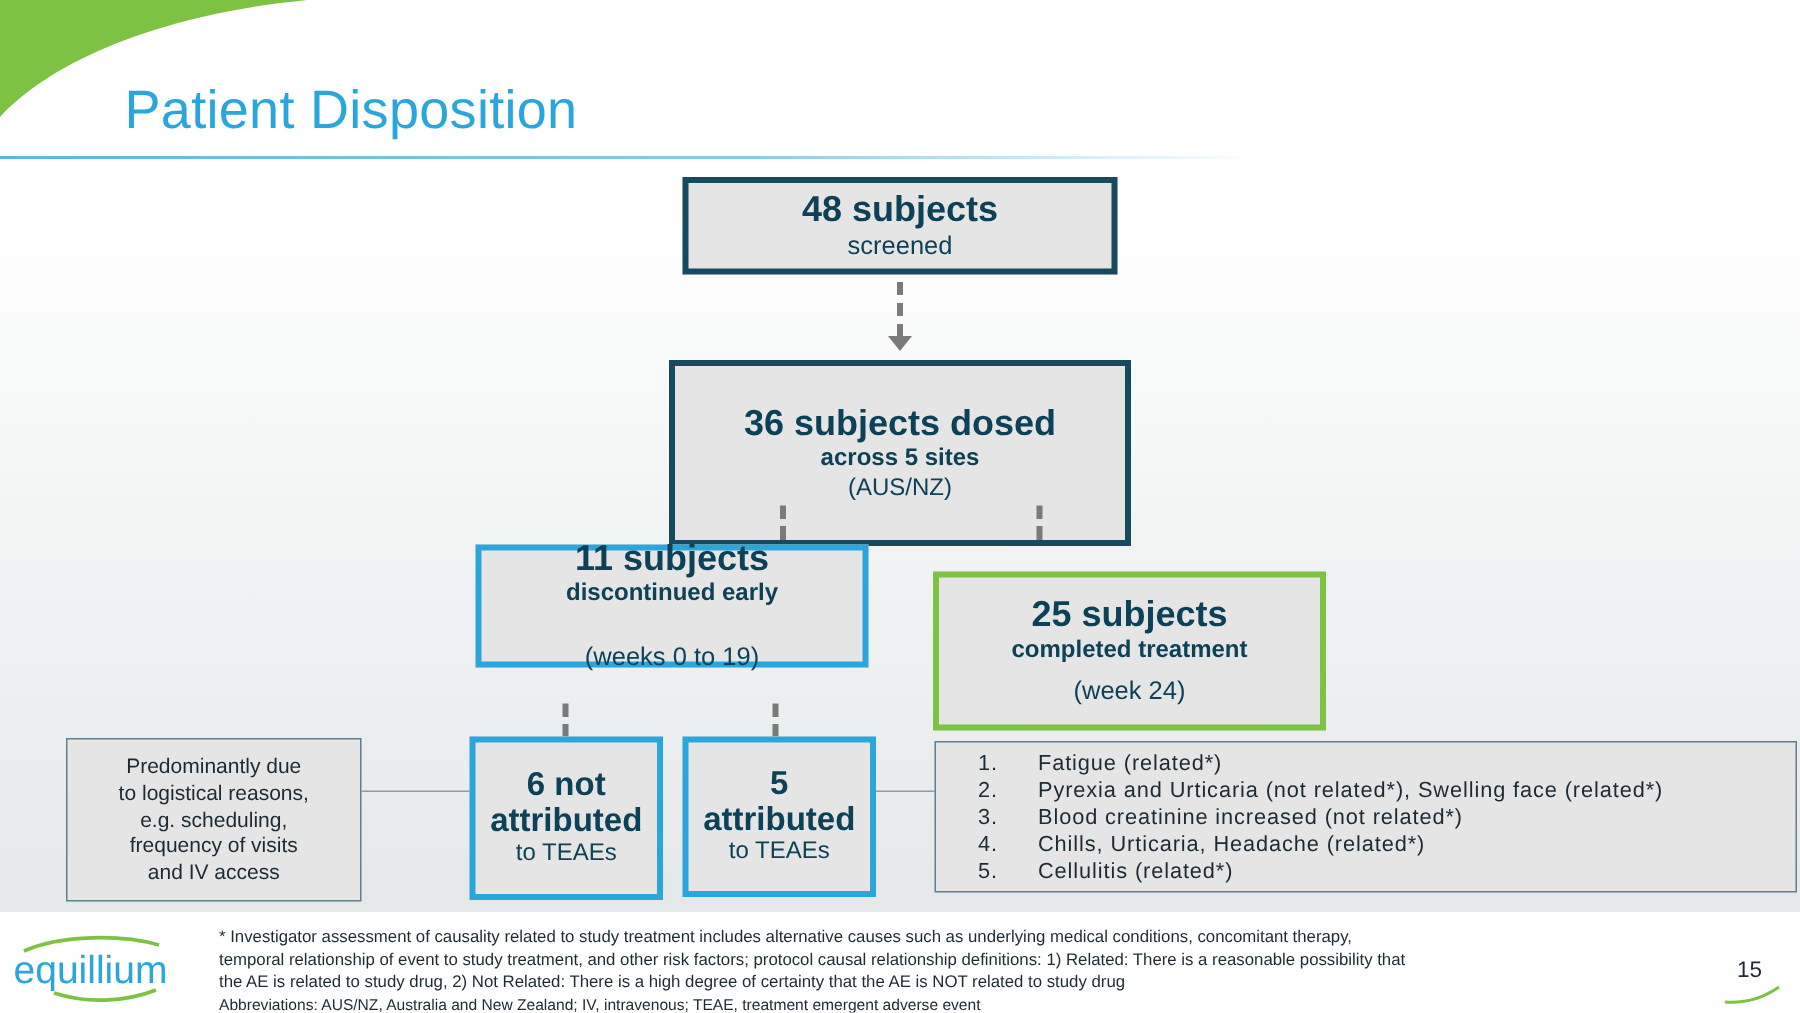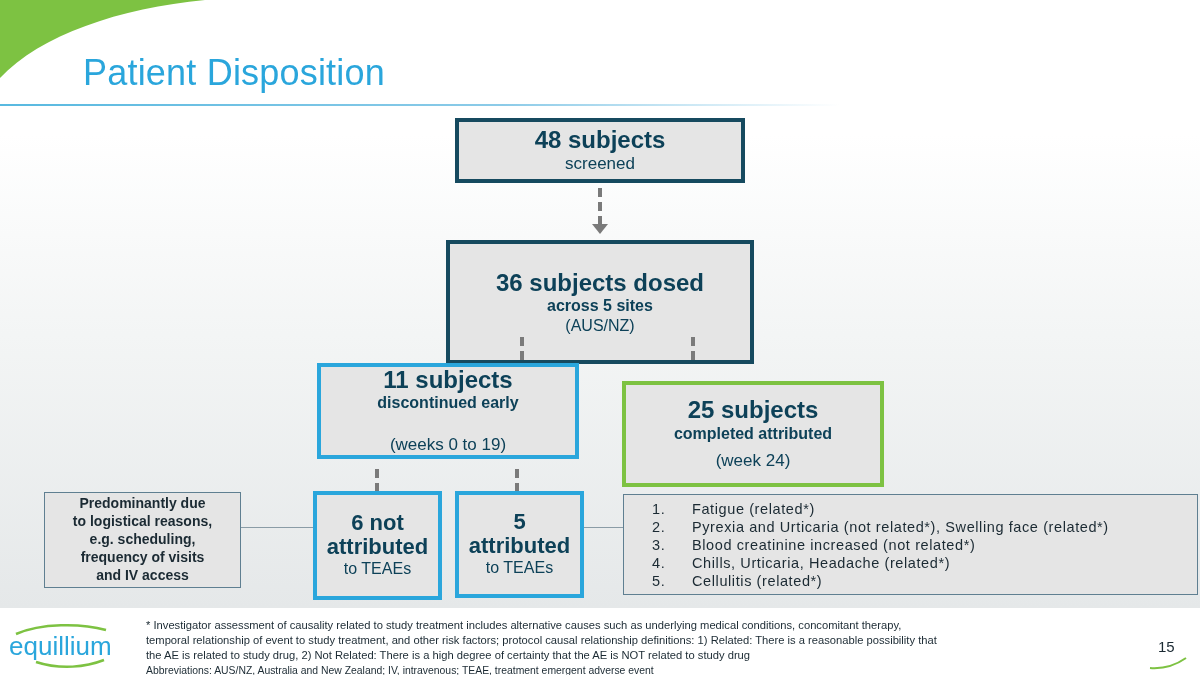--- a/index.html
+++ b/index.html
@@ -83,36 +83,36 @@
 
 <div class="box box-navy" style="left:446px;top:240px;width:308px;height:124px;">
   <div class="big">36 subjects dosed</div>
   <div class="mid">across 5 sites</div>
   <div class="light" style="font-size:16px;line-height:1.2;">(AUS/NZ)</div>
 </div>
 
 <div class="dash-v" style="left:520px;top:337px;height:25px;"></div>
 <div class="dash-v" style="left:691px;top:337px;height:25px;"></div>
 
-<div class="box box-blue" style="left:317px;top:363px;width:262px;height:96px;">
+<div class="box box-blue" style="left:317px;top:363px;width:262px;height:82px;">
   <div class="big">11 subjects</div>
   <div class="mid">discontinued early</div>
   <div class="light" style="margin-top:21px;">(weeks 0 to 19)</div>
 </div>
 
 <div class="box box-green" style="left:622px;top:381px;width:262px;height:106px;">
   <div class="big">25 subjects</div>
-  <div class="mid">completed attributed</div>
+  <div class="mid">completed treatment</div>
   <div class="light" style="margin-top:6px;">(week 24)</div>
 </div>
 
 <div class="dash-v" style="left:375px;top:469px;height:22px;"></div>
 <div class="dash-v" style="left:515px;top:469px;height:22px;"></div>
 
-<div class="box box-thin" style="left:44px;top:492px;width:197px;height:96px;font-weight:bold;">
+<div class="box box-thin" style="left:44px;top:492px;width:197px;height:109px;">
   <div class="reason">Predominantly due</div>
   <div class="reason">to logistical reasons,</div>
   <div class="reason">e.g. scheduling,</div>
   <div class="reason">frequency of visits</div>
   <div class="reason">and IV access</div>
 </div>
 
 <div class="hline" style="left:241px;top:527px;width:73px;"></div>
 
 <div class="box box-blue" style="left:313px;top:491px;width:129px;height:109px;">

